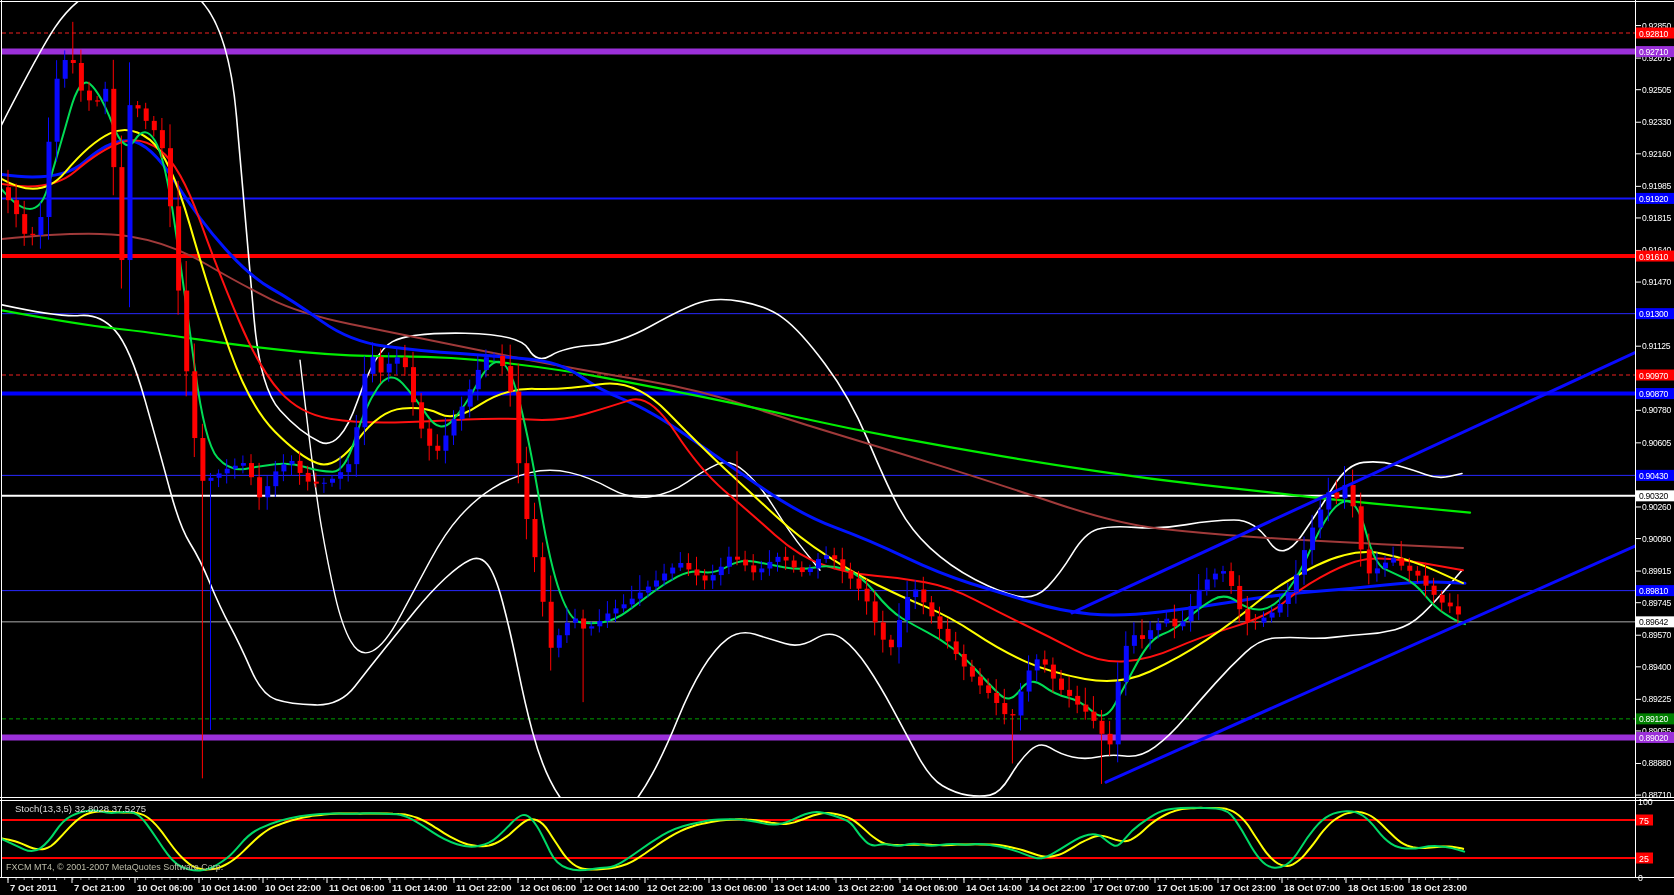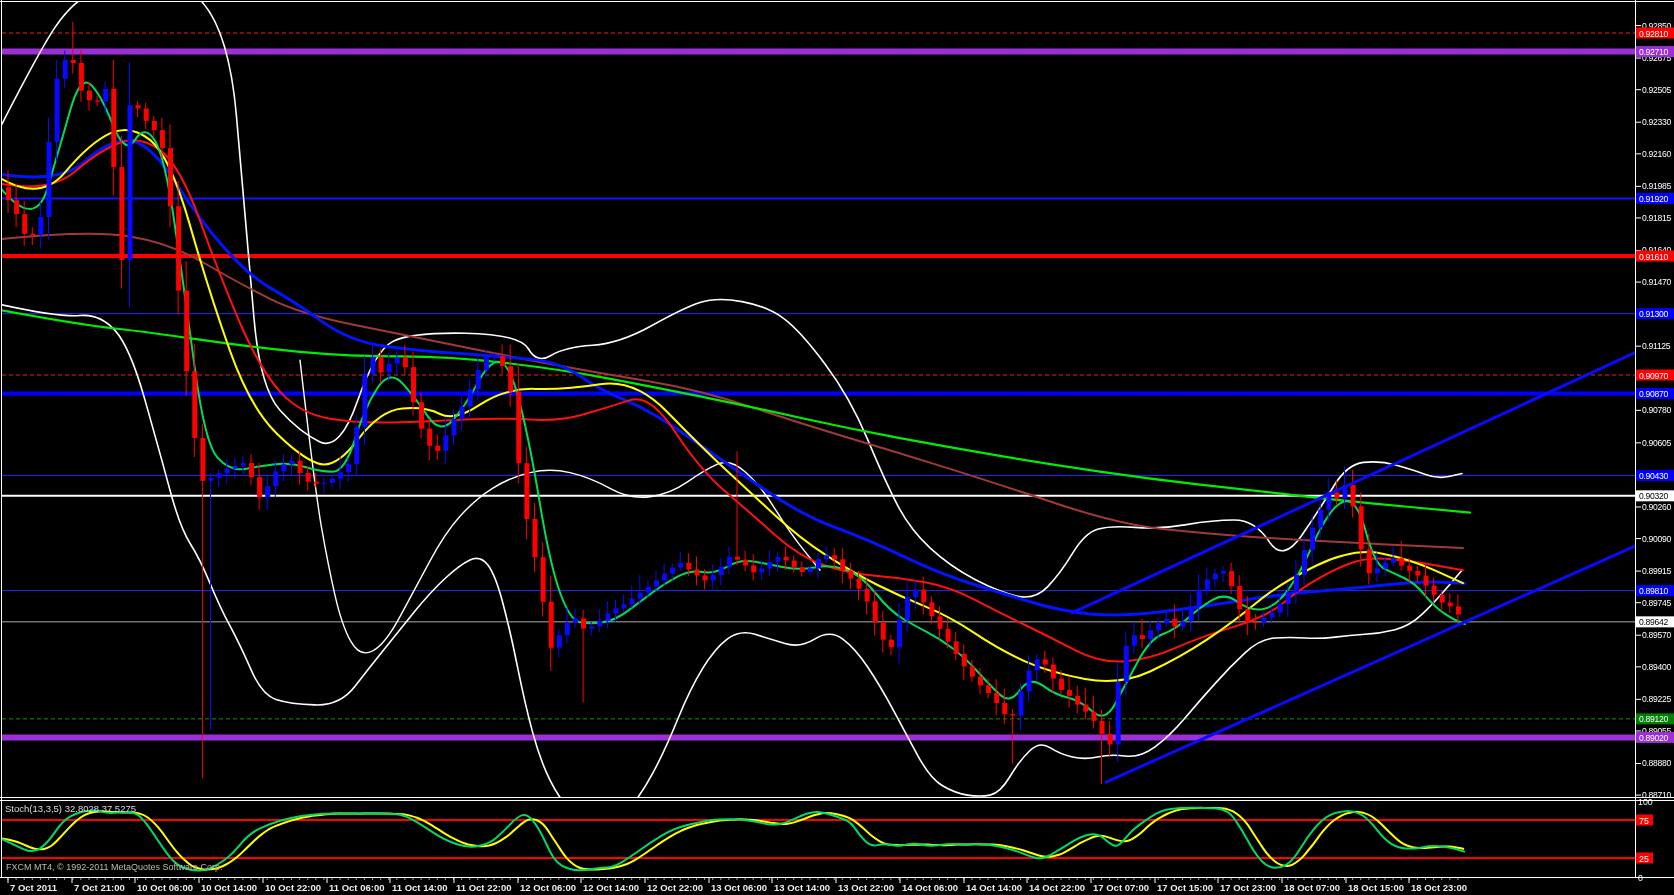--- a/index.html
+++ b/index.html
@@ -728,17 +728,17 @@
         <line x1="1218" y1="878" x2="1218" y2="883" stroke="#FFFFFF"></line>
         <text x="1220" y="891" fill="#EDEDED" font-size="9.5px" font-weight="600">17 Oct 23:00</text>
         <line x1="1282" y1="878" x2="1282" y2="883" stroke="#FFFFFF"></line>
         <text x="1284" y="891" fill="#EDEDED" font-size="9.5px" font-weight="600">18 Oct 07:00</text>
         <line x1="1346" y1="878" x2="1346" y2="883" stroke="#FFFFFF"></line>
         <text x="1348" y="891" fill="#EDEDED" font-size="9.5px" font-weight="600">18 Oct 15:00</text>
         <line x1="1409" y1="878" x2="1409" y2="883" stroke="#FFFFFF"></line>
         <text x="1411" y="891" fill="#EDEDED" font-size="9.5px" font-weight="600">18 Oct 23:00</text>
       </g>
     </svg>
-  <div class="overlay-label" id="stoch-label" style="left:5px;top:803px;">Stoch(13,3,5) 32.8028 37.5275</div>
-  <div class="overlay-label" id="copyright-label" style="left:6px;top:862px;">FXCM MT4, © 1992-2011 MetaQuotes Software Corp.</div>
+  <div class="overlay-label" id="stoch-label" style="left:15px;top:803px;">Stoch(13,3,5) 32.8028 37.5275</div>
+  <div class="overlay-label" id="copyright-label" style="left:6px;top:862px;">FXCM MT4, © 2001-2007 MetaQuotes Software Corp.</div>
   <div class="axis-strip" style="left:1636px;top:0;width:38px;height:877px;"></div>
   <div class="axis-strip" style="left:0;top:878px;width:1674px;height:17px;"></div>
 </div>
 
 </body></html>

